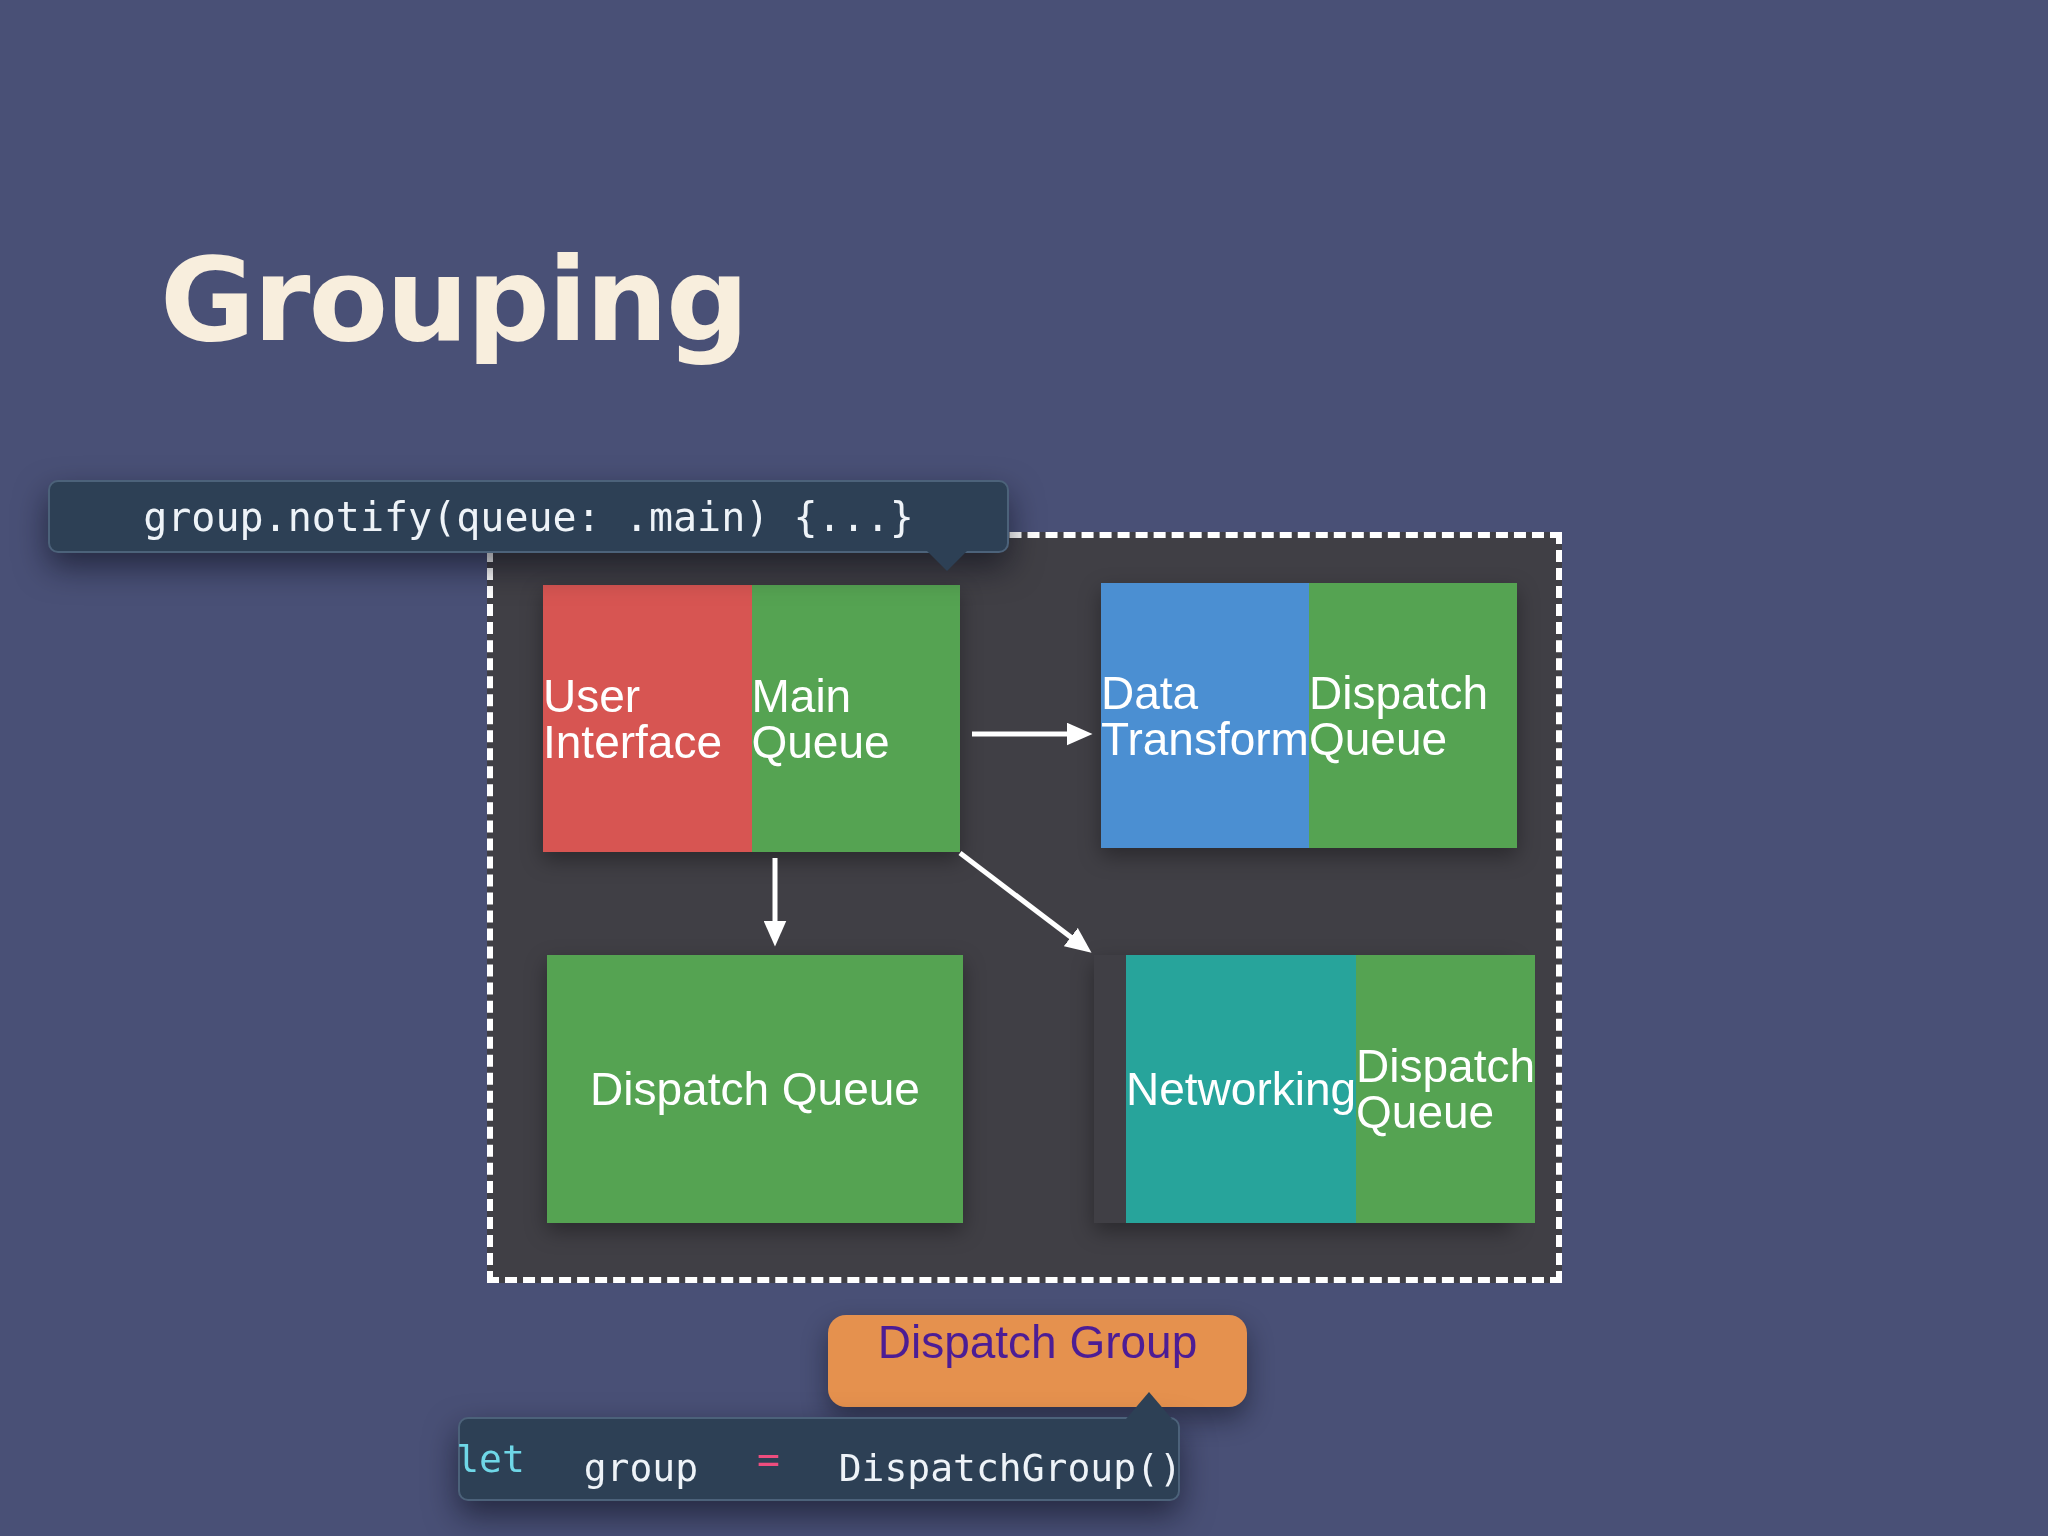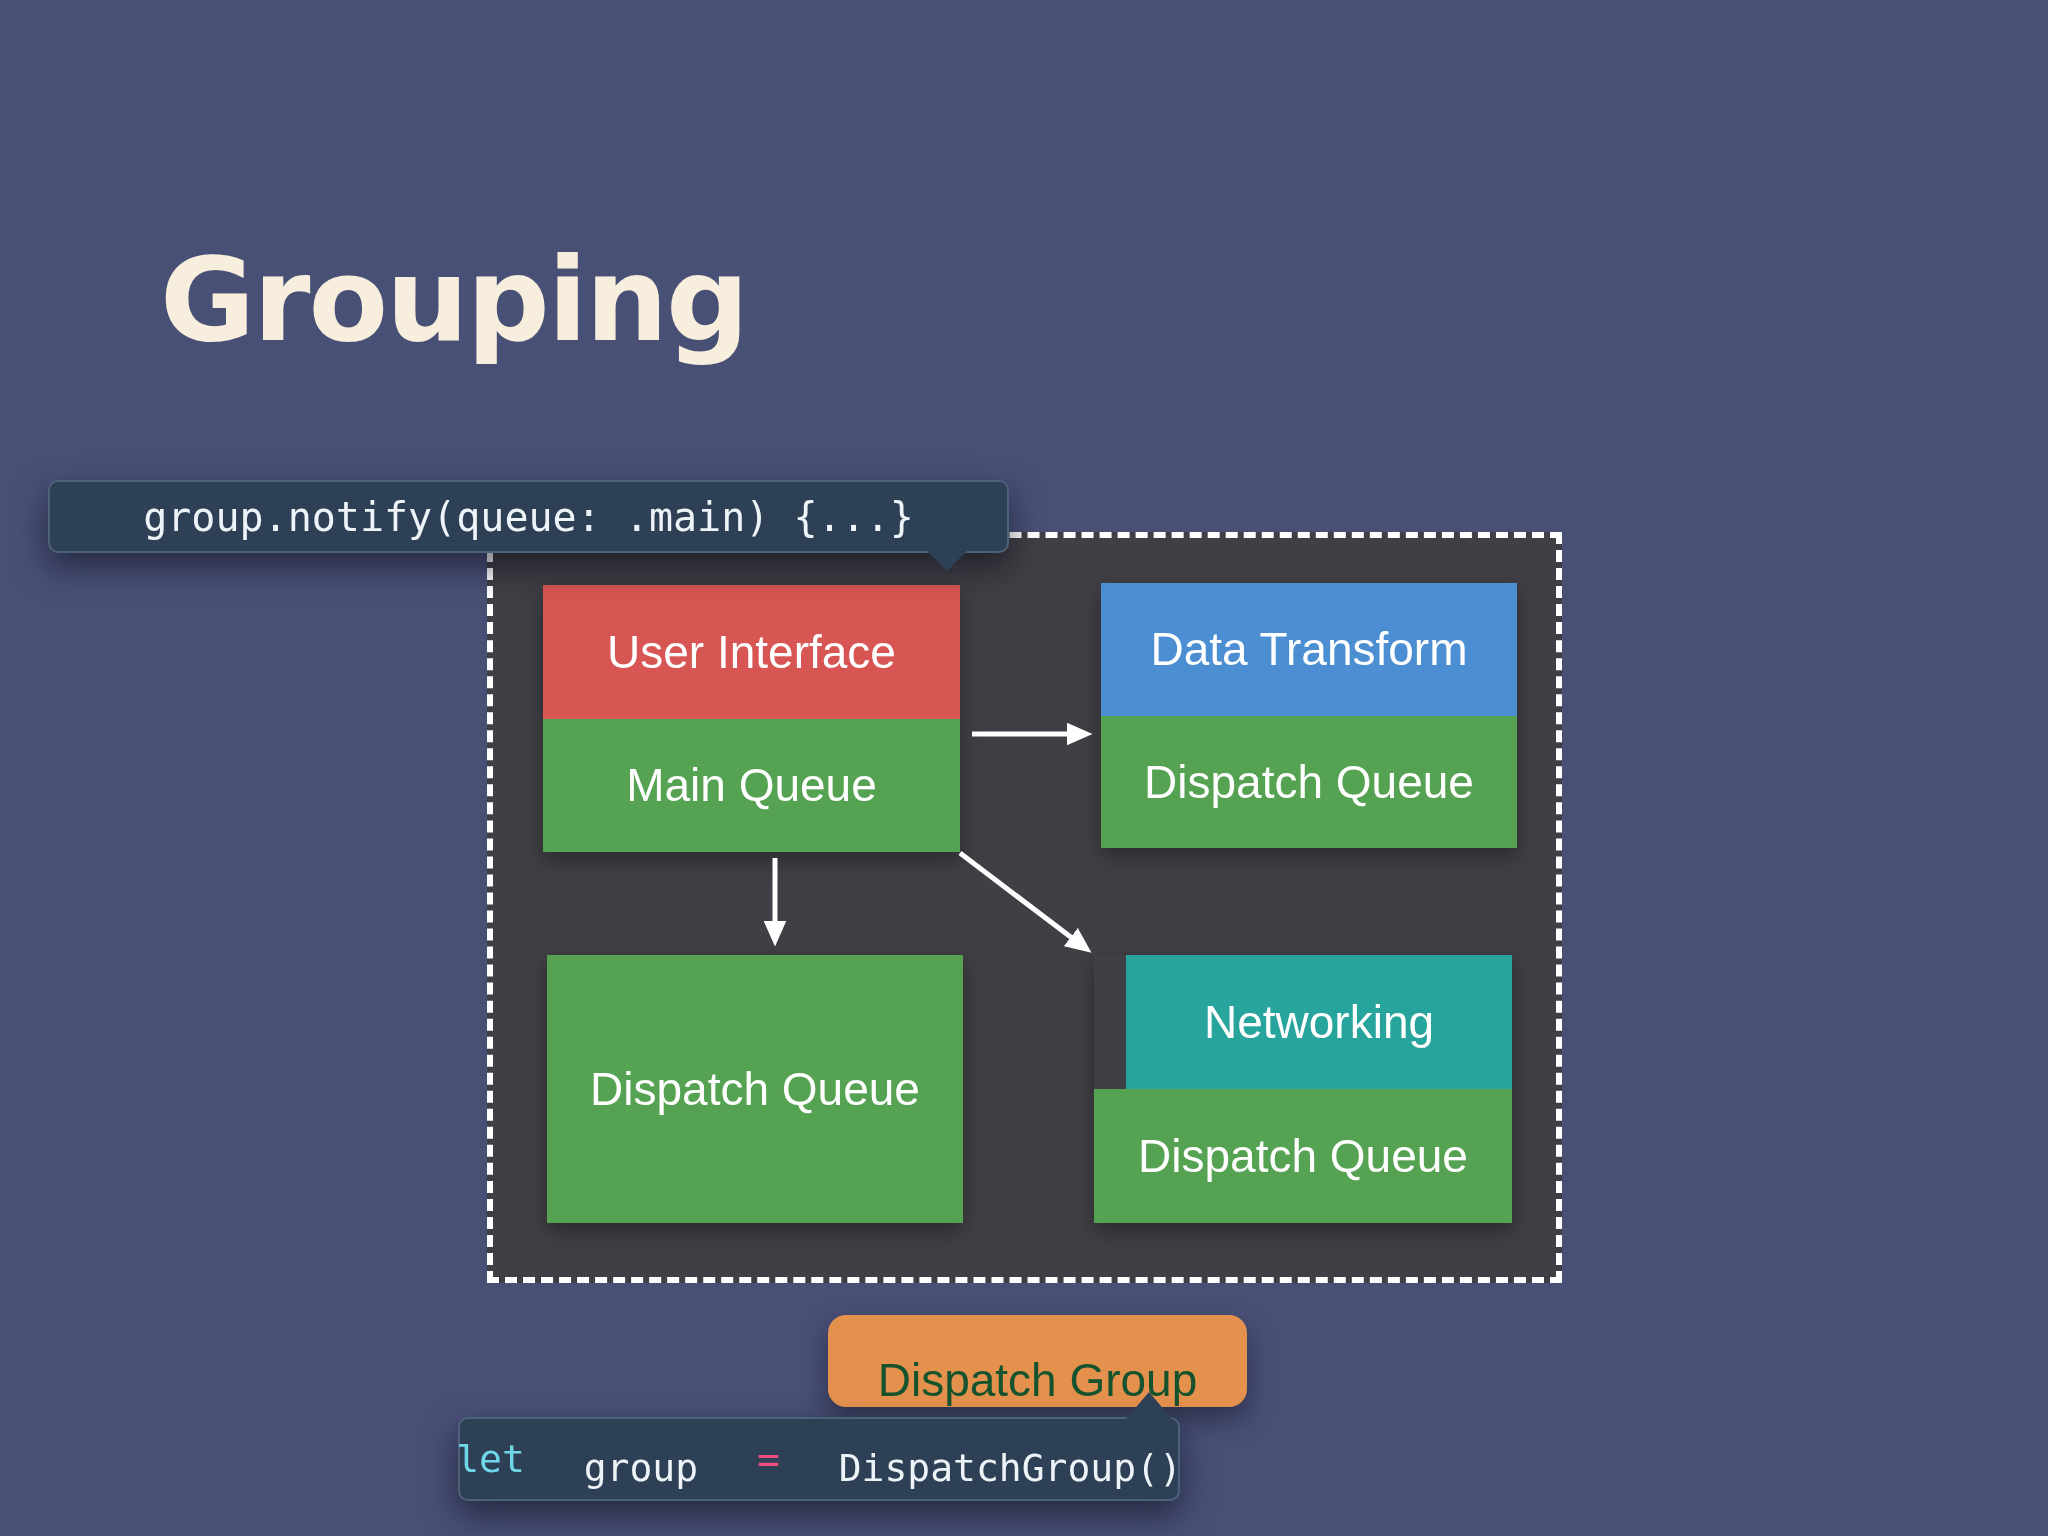--- a/index.html
+++ b/index.html
@@ -31,21 +31,21 @@
     width: 1075px; height: 751px;
     background: #403f45;
     border: 6px dashed #ffffff;
     box-sizing: border-box;
   }
 
   
   .node {
     position: absolute;
     display: flex;
-    flex-direction: column;
+    flex-direction: row;
     box-shadow: 0 8px 20px rgba(0,0,0,0.35);
     z-index: 2;
   }
   .node .half {
     flex: 1;
     display: flex;
     align-items: center;
     justify-content: center;
     color: #ffffff;
     font-size: 46px;
@@ -120,23 +120,23 @@
   }
 
   
   .group-label {
     position: absolute;
     left: 828px; top: 1315px;
     width: 419px; height: 92px;
     background: #e5914e;
     border-radius: 18px;
     display: flex;
-    align-items: flex-end;
+    align-items: flex-start;
     justify-content: center;
-    color: #14532d;
+    color: #4c1d95;
     font-size: 46px;
     z-index: 5;
     box-shadow: 0 12px 26px rgba(8,10,22,0.45);
   }
 </style>
 </head>
 <body>
 
 <div class="slide">
 

